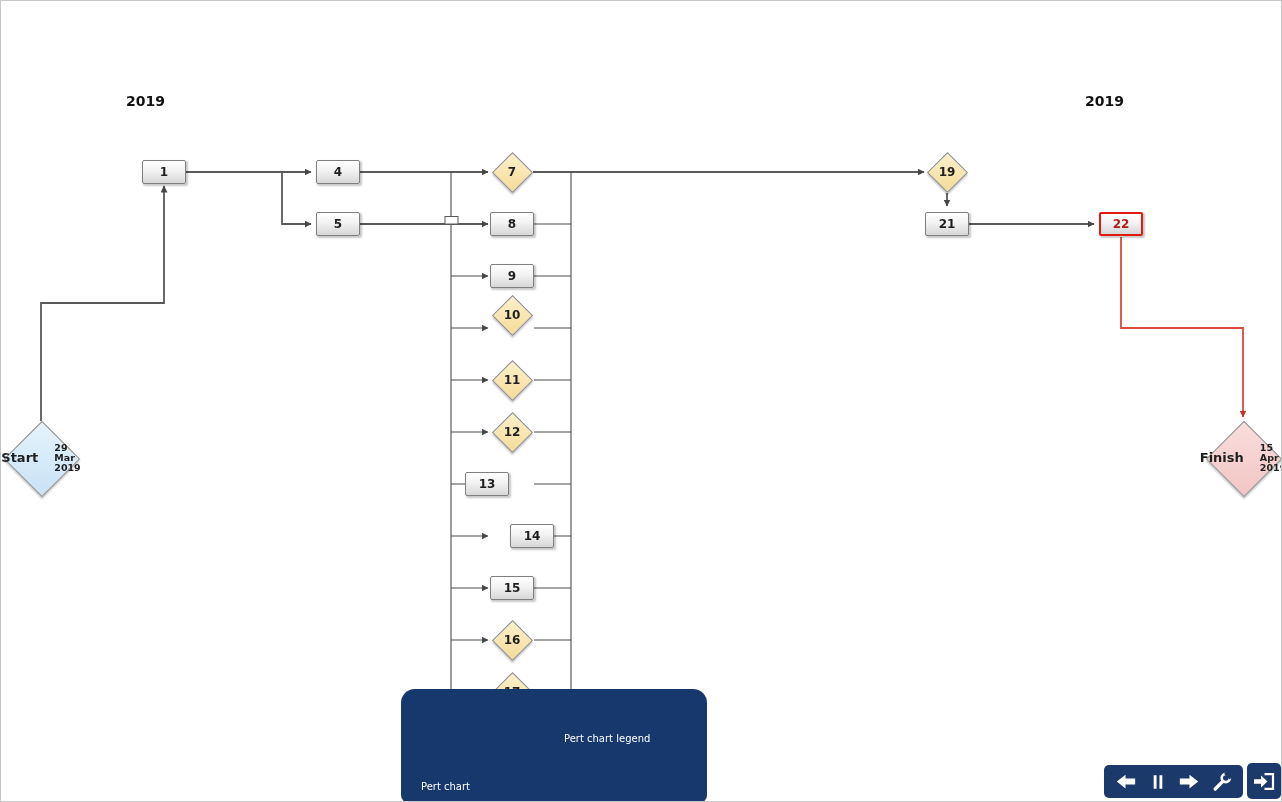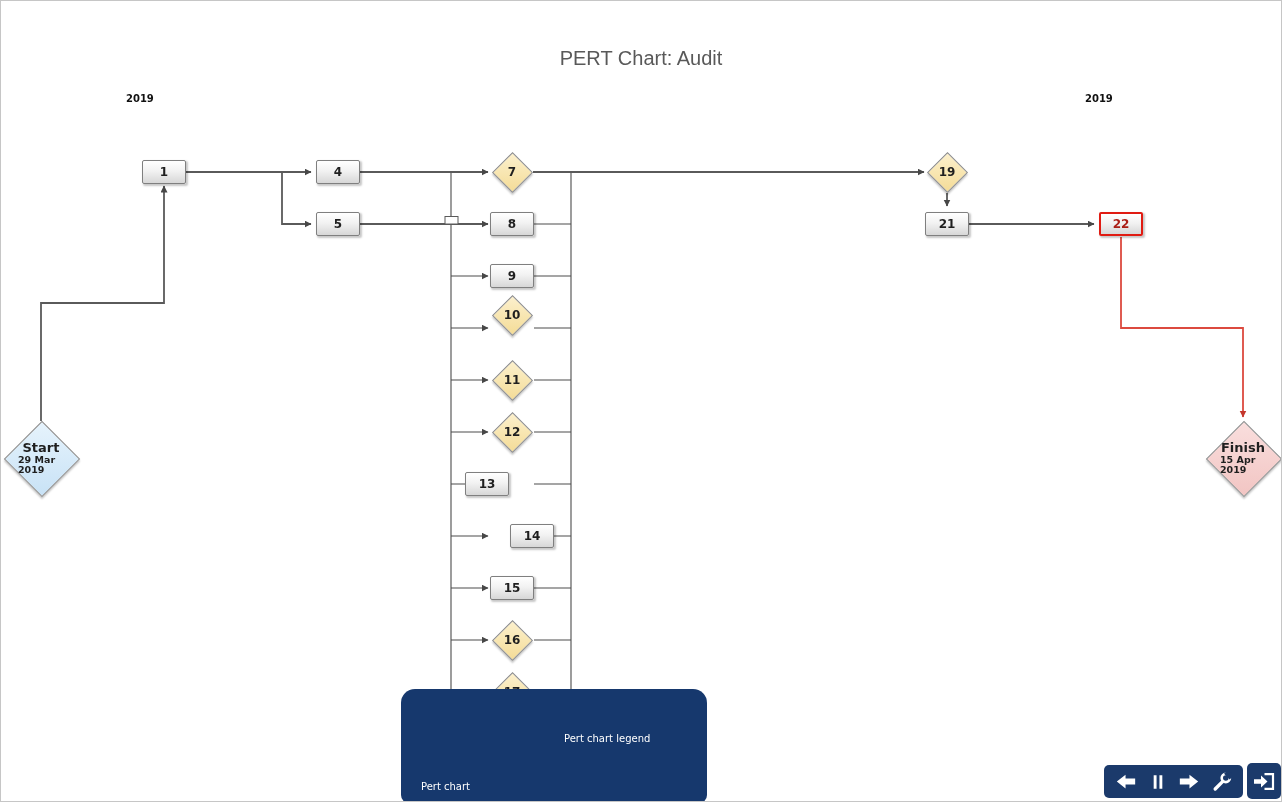--- a/index.html
+++ b/index.html
@@ -4,21 +4,21 @@
 <style>
   html,body{margin:0;padding:0;background:#e9e9e9;}
   body{width:1282px;height:802px;overflow:hidden;}
   .stage{position:relative;width:1282px;height:802px;background:#ffffff;
          border:1px solid #c6c6c6;box-sizing:border-box;overflow:hidden;
          font-family:"DejaVu Sans",sans-serif;}
   
   .title{position:absolute;top:46px;left:0;width:100%;text-align:center;
          font-family:"Liberation Sans",sans-serif;font-size:20px;color:#595959;}
   
-  .tl-year{position:absolute;font-size:10px;font-weight:bold;color:#111;}
+  .tl-year{position:absolute;font-size:14px;font-weight:bold;color:#111;}
   #year-left{left:125px;top:92px;}
   #year-right{left:1084px;top:92px;}
   #tl-cells{position:absolute;left:121px;top:109px;display:flex;gap:3px;}
   .tl-cell{width:84px;height:21px;background:#1f4ba0;color:#fff;
            display:flex;align-items:center;justify-content:center;
            font-size:10px;font-weight:bold;flex:0 0 auto;}
   
   #edges{position:absolute;left:0;top:0;z-index:1;}
   .edge{fill:none;stroke:#5a5a5a;stroke-width:1.8px;}
   .edge.red{stroke:#dc4a3f;}
@@ -33,21 +33,21 @@
   .node-diamond{position:absolute;z-index:2;width:40px;height:40px;}
   .node-diamond .shape{position:absolute;left:6px;top:6px;width:27px;height:27px;
         transform:rotate(45deg);background:linear-gradient(135deg,#fcf0cd,#f4dc97);
         border:1px solid #8a8a8a;box-shadow:1.5px 1.5px 2px rgba(0,0,0,.22);}
   .node-diamond .lbl{position:absolute;inset:0;display:flex;align-items:center;
         justify-content:center;font-size:12px;font-weight:bold;color:#1f1f1f;}
   .node-diamond.terminal{width:78px;height:78px;}
   .node-diamond.terminal .shape{left:13px;top:13px;width:52px;height:52px;}
   .node-diamond.start .shape{background:linear-gradient(135deg,#e6f3fc,#c8e2f6);}
   .node-diamond.finish .shape{background:linear-gradient(135deg,#f9dedd,#f2c5c3);}
-  .node-diamond.terminal .lbl{flex-direction:column;line-height:1.05;}
+  .node-diamond.terminal .lbl{flex-direction:row;line-height:1.05;}
   .node-diamond.terminal .name{font-size:13px;font-weight:bold;}
   .node-diamond.terminal .date{font-size:9.5px;font-weight:bold;padding-left:16px;}
   
   .filmstrip{position:absolute;left:400px;top:688px;width:306px;height:114px;z-index:5;
         background:#16386d;border-radius:14px 14px 8px 8px;}
   .thumb{position:absolute;background:#fff;cursor:pointer;}
   .thumb.selected{outline:3px solid #8ab4e0;}
   #thumb-pert{left:417px;top:700px;width:128px;height:66px;}
   #thumb-legend{left:569px;top:707px;width:108px;height:55px;}
   .thumb-label{position:absolute;color:#fff;font-size:10px;z-index:6;}
@@ -62,21 +62,20 @@
         background:#1b3a6b;border-radius:5px;z-index:6;
         display:flex;align-items:center;justify-content:center;}
   .icon-btn{display:flex;align-items:center;justify-content:center;cursor:pointer;
         background:none;border:none;padding:0;}
 </style>
 </head>
 <body>
 
 <div class="stage">
 
-  <div class="title">PERT Chart: Audit</div>
 
   <div class="tl-year" id="year-left">2019</div>
   <div class="tl-year" id="year-right">2019</div>
 
   <svg id="edges" width="1282" height="802">
     <defs>
       <marker id="arrGray" markerUnits="userSpaceOnUse" markerWidth="8" markerHeight="8" refX="6.5" refY="3.5" orient="auto">
         <path d="M0,0 L7,3.5 L0,7 Z" fill="#474747"></path>
       </marker>
       <marker id="arrRed" markerUnits="userSpaceOnUse" markerWidth="8" markerHeight="8" refX="6.5" refY="3.5" orient="auto">

